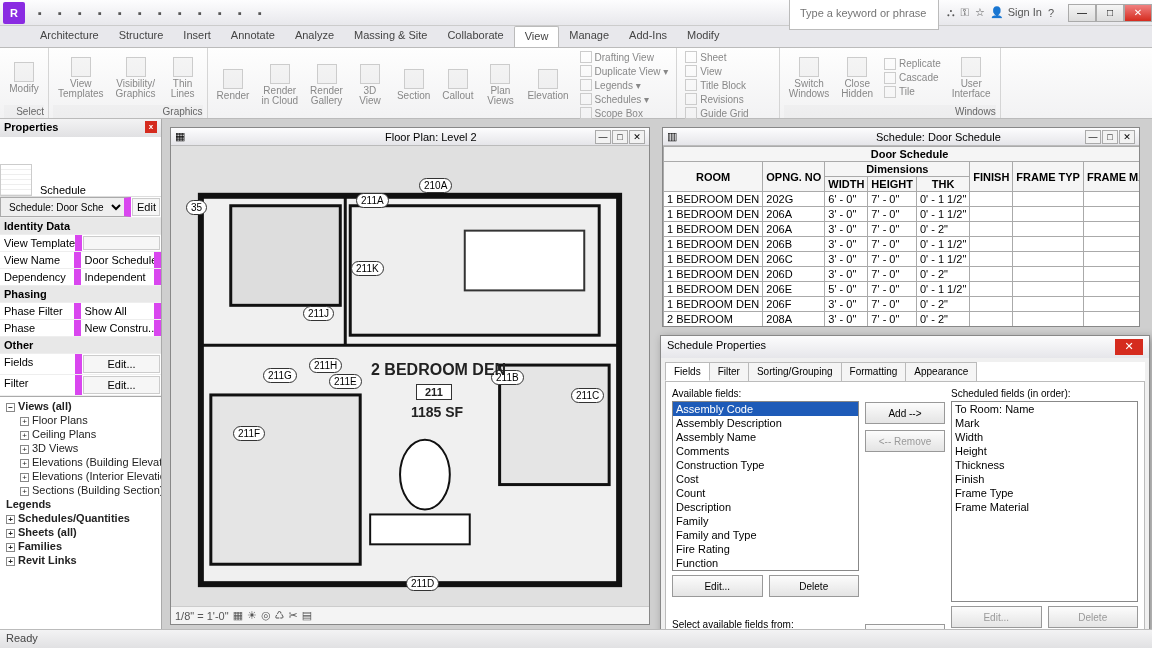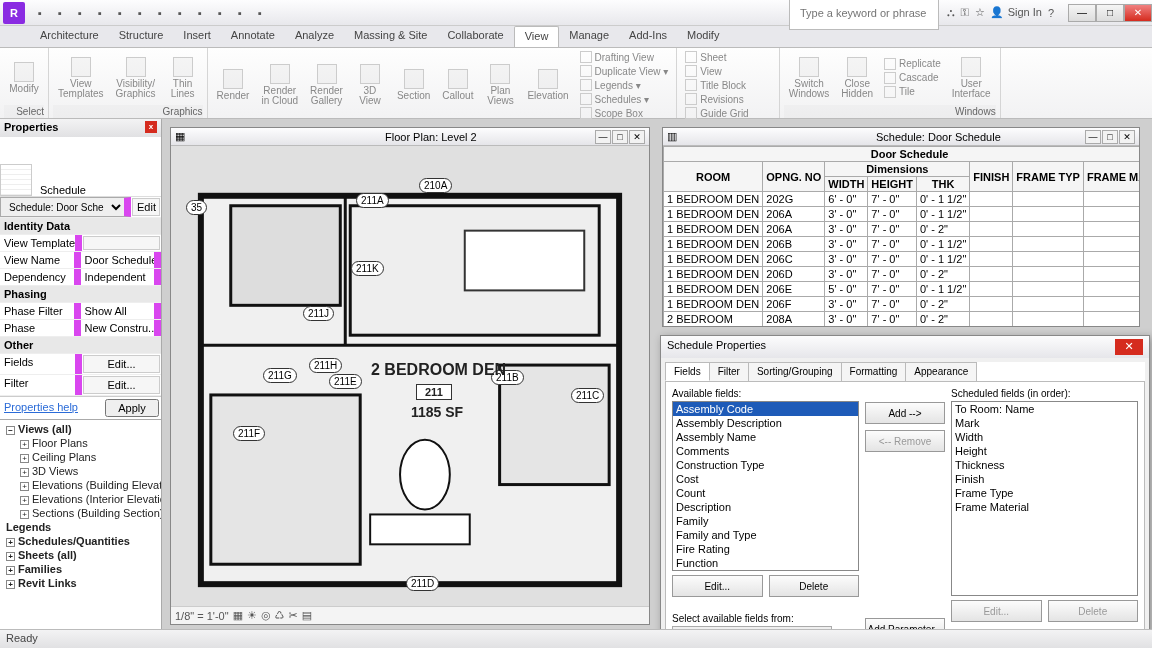--- a/index.html
+++ b/index.html
@@ -288,24 +288,20 @@
         </div>
         <div class="props-row">
           <div class="c">Fields</div>
           <div class="c btn">Edit...</div>
         </div>
         <div class="props-row">
           <div class="c">Filter</div>
           <div class="c btn">Edit...</div>
         </div>
       </div>
-    <div class="props-foot">
-      <a>Properties help</a>
-      <button>Apply</button>
-    </div>
     <div class="pbrowser" id="pbrowser">
         <div class="tree-item l1"><span class="sq">−</span>Views (all)</div>
         <div class="tree-item l2"><span class="sq">+</span>Floor Plans</div>
         <div class="tree-item l2"><span class="sq">+</span>Ceiling Plans</div>
         <div class="tree-item l2"><span class="sq">+</span>3D Views</div>
         <div class="tree-item l2"><span class="sq">+</span>Elevations (Building Elevation)</div>
         <div class="tree-item l2"><span class="sq">+</span>Elevations (Interior Elevation)</div>
         <div class="tree-item l2"><span class="sq">+</span>Sections (Building Section)</div>
         <div class="tree-item l1">Legends</div>
         <div class="tree-item l1"><span class="sq">+</span>Schedules/Quantities</div>
@@ -521,21 +517,21 @@
           <div class="">Description</div>
           <div class="">Family</div>
           <div class="">Family and Type</div>
           <div class="">Fire Rating</div>
           <div class="">Function</div>
         </div>
       <div class="dlg-row">
           <button class="dlg-btn" style="flex:1">Edit...</button>
           <button class="dlg-btn" style="flex:1">Delete</button>
         </div>
-      <div class="dlg-label" style="margin-top:16px">Select available fields from:</div>
+      <div class="dlg-label" style="margin-top:22px">Select available fields from:</div>
       <select style="width:160px"><option>Doors</option></select>
       <label style="margin-top:10px;font-size:10px"><input type="checkbox" style=""> </label>
     </div>
     <div class="dlg-mid">
       <button class="dlg-btn">Add --&gt;</button>
       <button class="dlg-btn" style="color:#999">&lt;-- Remove</button>
       <div style="flex:1"></div>
       <button class="dlg-btn">Add Parameter...</button>
       <button class="dlg-btn">Calculated Value...</button>
     </div>

